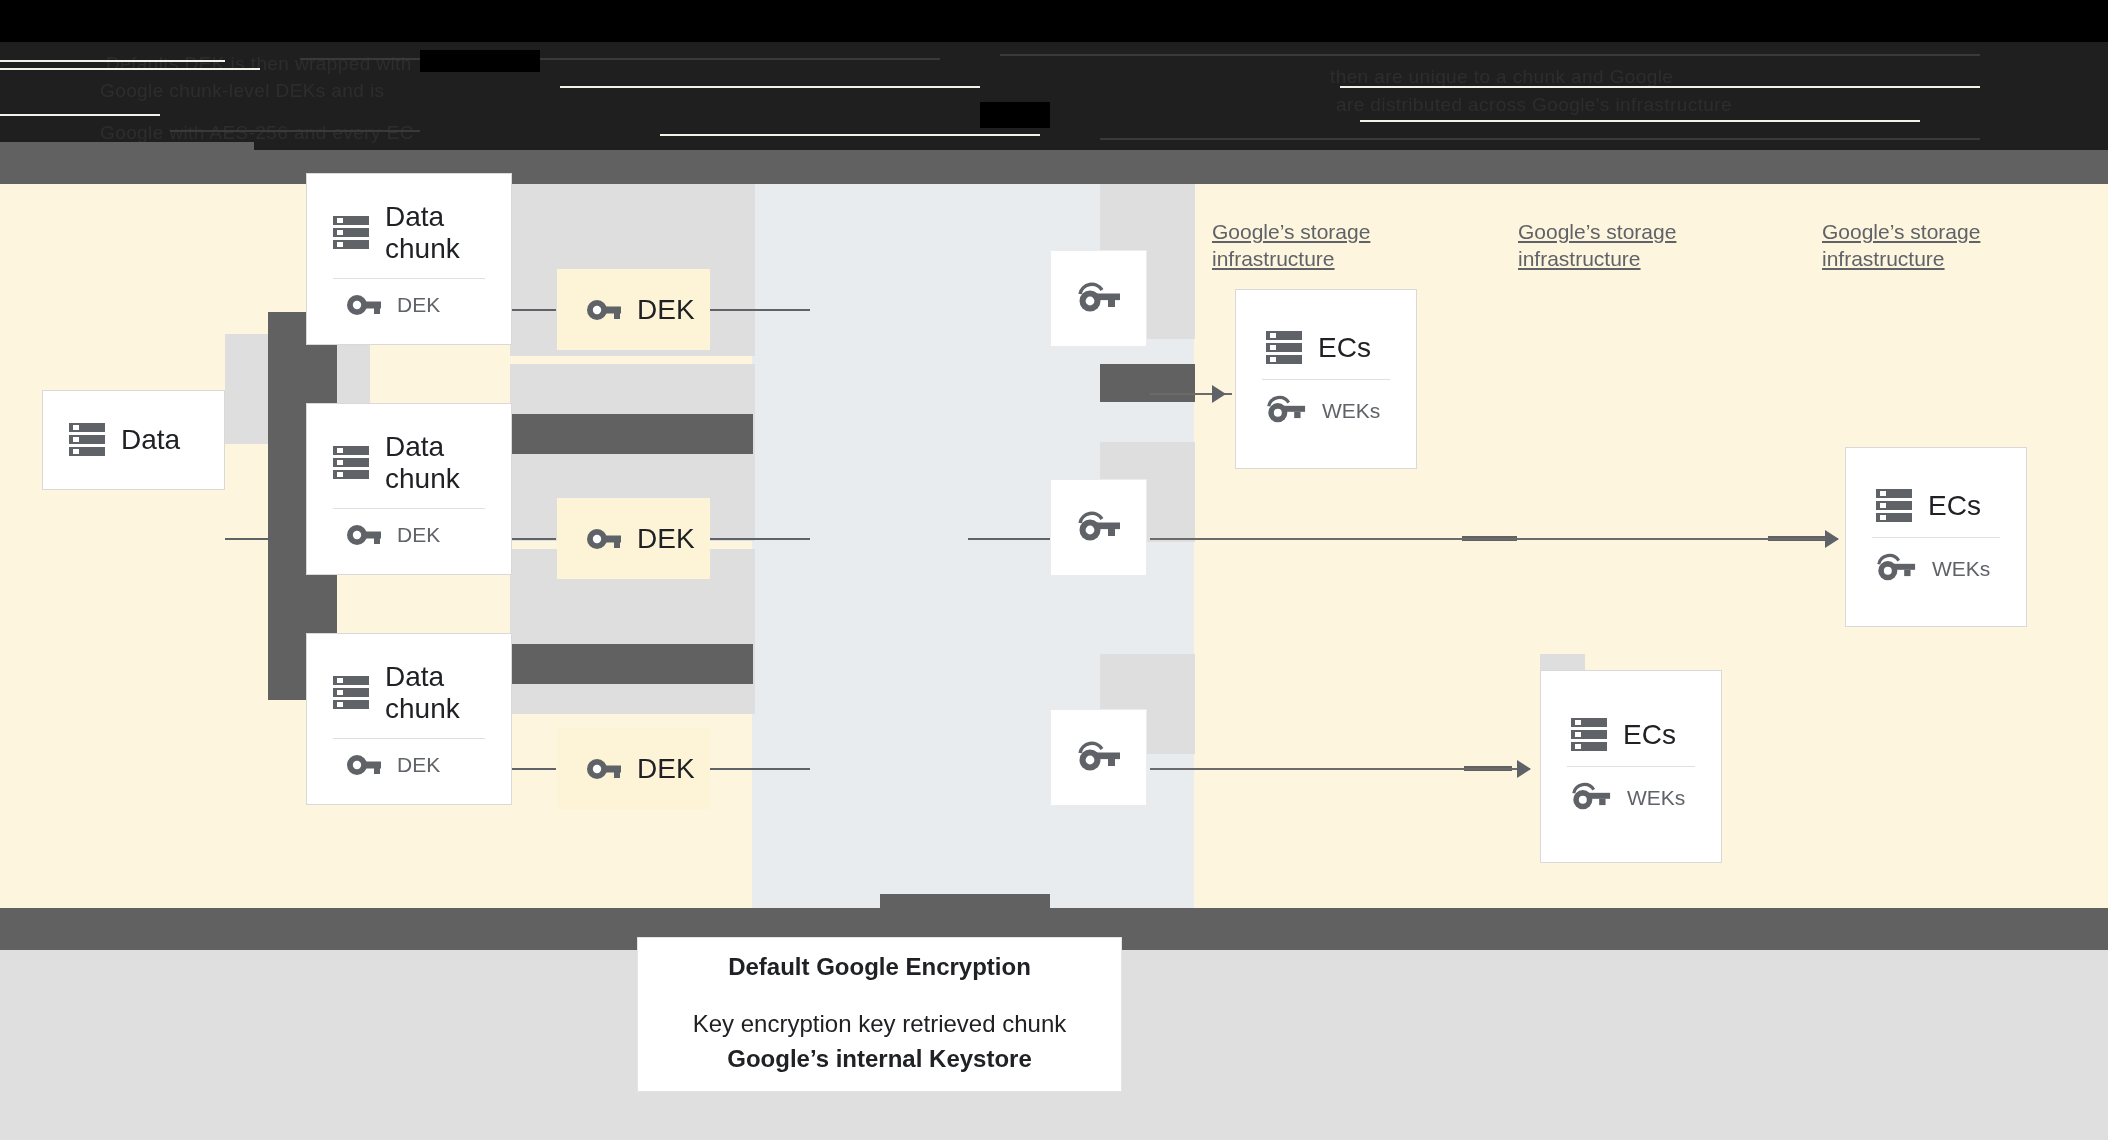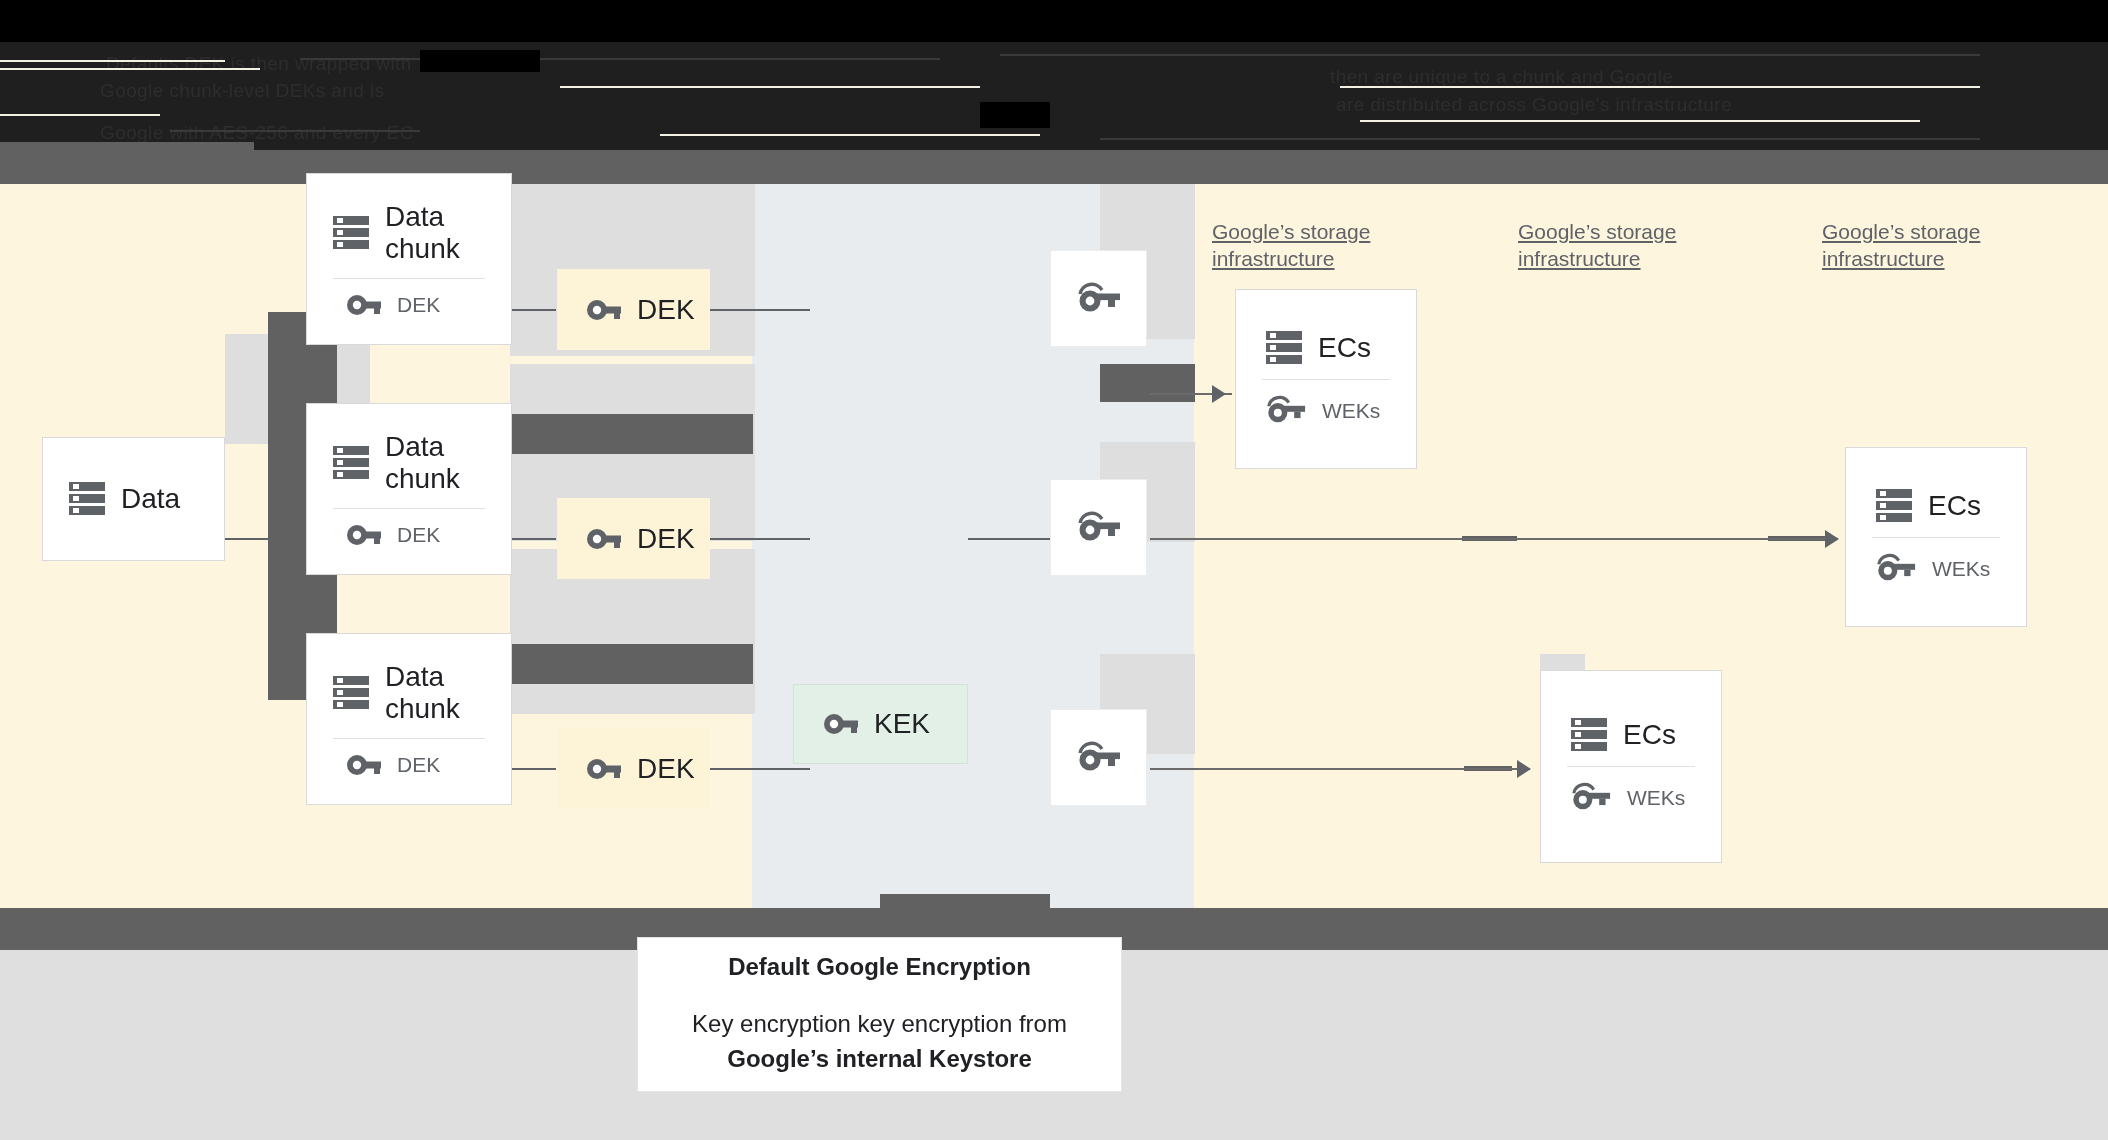--- a/index.html
+++ b/index.html
@@ -137,21 +137,21 @@
 
     <div class="occl" style="left:268px; top:128px; width:69px; height:388px;"></div>
     <div class="occl" style="left:268px; top:230px; width:485px; height:40px;"></div>
     <div class="occl" style="left:268px; top:460px; width:485px; height:40px;"></div>
     <div class="occl" style="left:1100px; top:180px; width:95px; height:38px;"></div>
     <div class="occl" style="left:1462px; top:352px; width:55px; height:5px;"></div>
     <div class="occl" style="left:1768px; top:352px; width:60px; height:5px;"></div>
     <div class="occl" style="left:1464px; top:582px; width:48px; height:5px;"></div>
     <div class="occl" style="left:880px; top:710px; width:170px; height:14px;"></div>
 
-    <div class="card" style="left:42px; top:206px; width:183px; height:124px;margin-top:47px;">
+    <div class="card" style="left:42px; top:206px; width:183px; height:100px;">
       <div class="card-row">
         <span>
           <svg class="svr" width="36" height="34" viewBox="0 0 36 34" aria-hidden="true">
             <rect x="0" y="0" width="36" height="9" fill="#5f6368"></rect>
               <rect x="4" y="2" width="6" height="5" fill="#fff"></rect>
             <rect x="0" y="12" width="36" height="9" fill="#5f6368"></rect>
               <rect x="4" y="14" width="6" height="5" fill="#fff"></rect>
             <rect x="0" y="24" width="36" height="9" fill="#5f6368"></rect>
               <rect x="4" y="26" width="6" height="5" fill="#fff"></rect>
           </svg>
@@ -273,31 +273,20 @@
         <svg class="keyi" width="34" height="22" viewBox="0 0 34 22" aria-hidden="true">
           <circle cx="10" cy="11" r="10" fill="#5f6368"></circle>
             <circle cx="10" cy="11" r="4.2" fill="#fff"></circle>
           <rect x="16" y="7.5" width="18" height="7" fill="#5f6368"></rect>
           <rect x="27" y="13" width="6" height="7" fill="#5f6368"></rect>
         </svg>
       </span>
       <span class="chip-label">DEK</span>
     </div>
 
-    <div class="chip kek" style="left:793px; top:500px; width:175px; height:80px;">
-      <span>
-        <svg class="keyi" width="34" height="22" viewBox="0 0 34 22" aria-hidden="true">
-          <circle cx="10" cy="11" r="10" fill="#5f6368"></circle>
-            <circle cx="10" cy="11" r="4.2" fill="#fff"></circle>
-          <rect x="16" y="7.5" width="18" height="7" fill="#5f6368"></rect>
-          <rect x="27" y="13" width="6" height="7" fill="#5f6368"></rect>
-        </svg>
-      </span>
-      <span class="chip-label">KEK</span>
-    </div>
 
     <div class="keytile" style="left:1050px; top:66px; width:97px; height:97px;">
       <span>
         <svg width="44" height="32" viewBox="0 0 44 32" aria-hidden="true">
           <path d="M3 13 A12 12 0 0 1 25 9" fill="none" stroke="#5f6368" stroke-width="3.4"></path>
           <circle cx="13" cy="20" r="10.5" fill="#5f6368"></circle>
             <circle cx="13" cy="20" r="4.4" fill="#fff"></circle>
           <rect x="19" y="12.5" width="24" height="6.6" fill="#5f6368"></rect>
           <rect x="31" y="19" width="7" height="7" fill="#5f6368"></rect>
         </svg>
@@ -435,18 +424,18 @@
     </div>
 
   </div>
 
   <div class="band-dark2"></div>
   <div class="footer"></div>
 
   <div class="caption">
     <div class="cap-title">Default Google Encryption</div>
     <div class="cap-body">
-      <span>Key encryption key encryption from</span><br>
+      <span>Key encryption key retrieved chunk</span><br>
       <b>Google’s internal Keystore</b>
     </div>
   </div>
 
 </div>
 
 </body></html>

